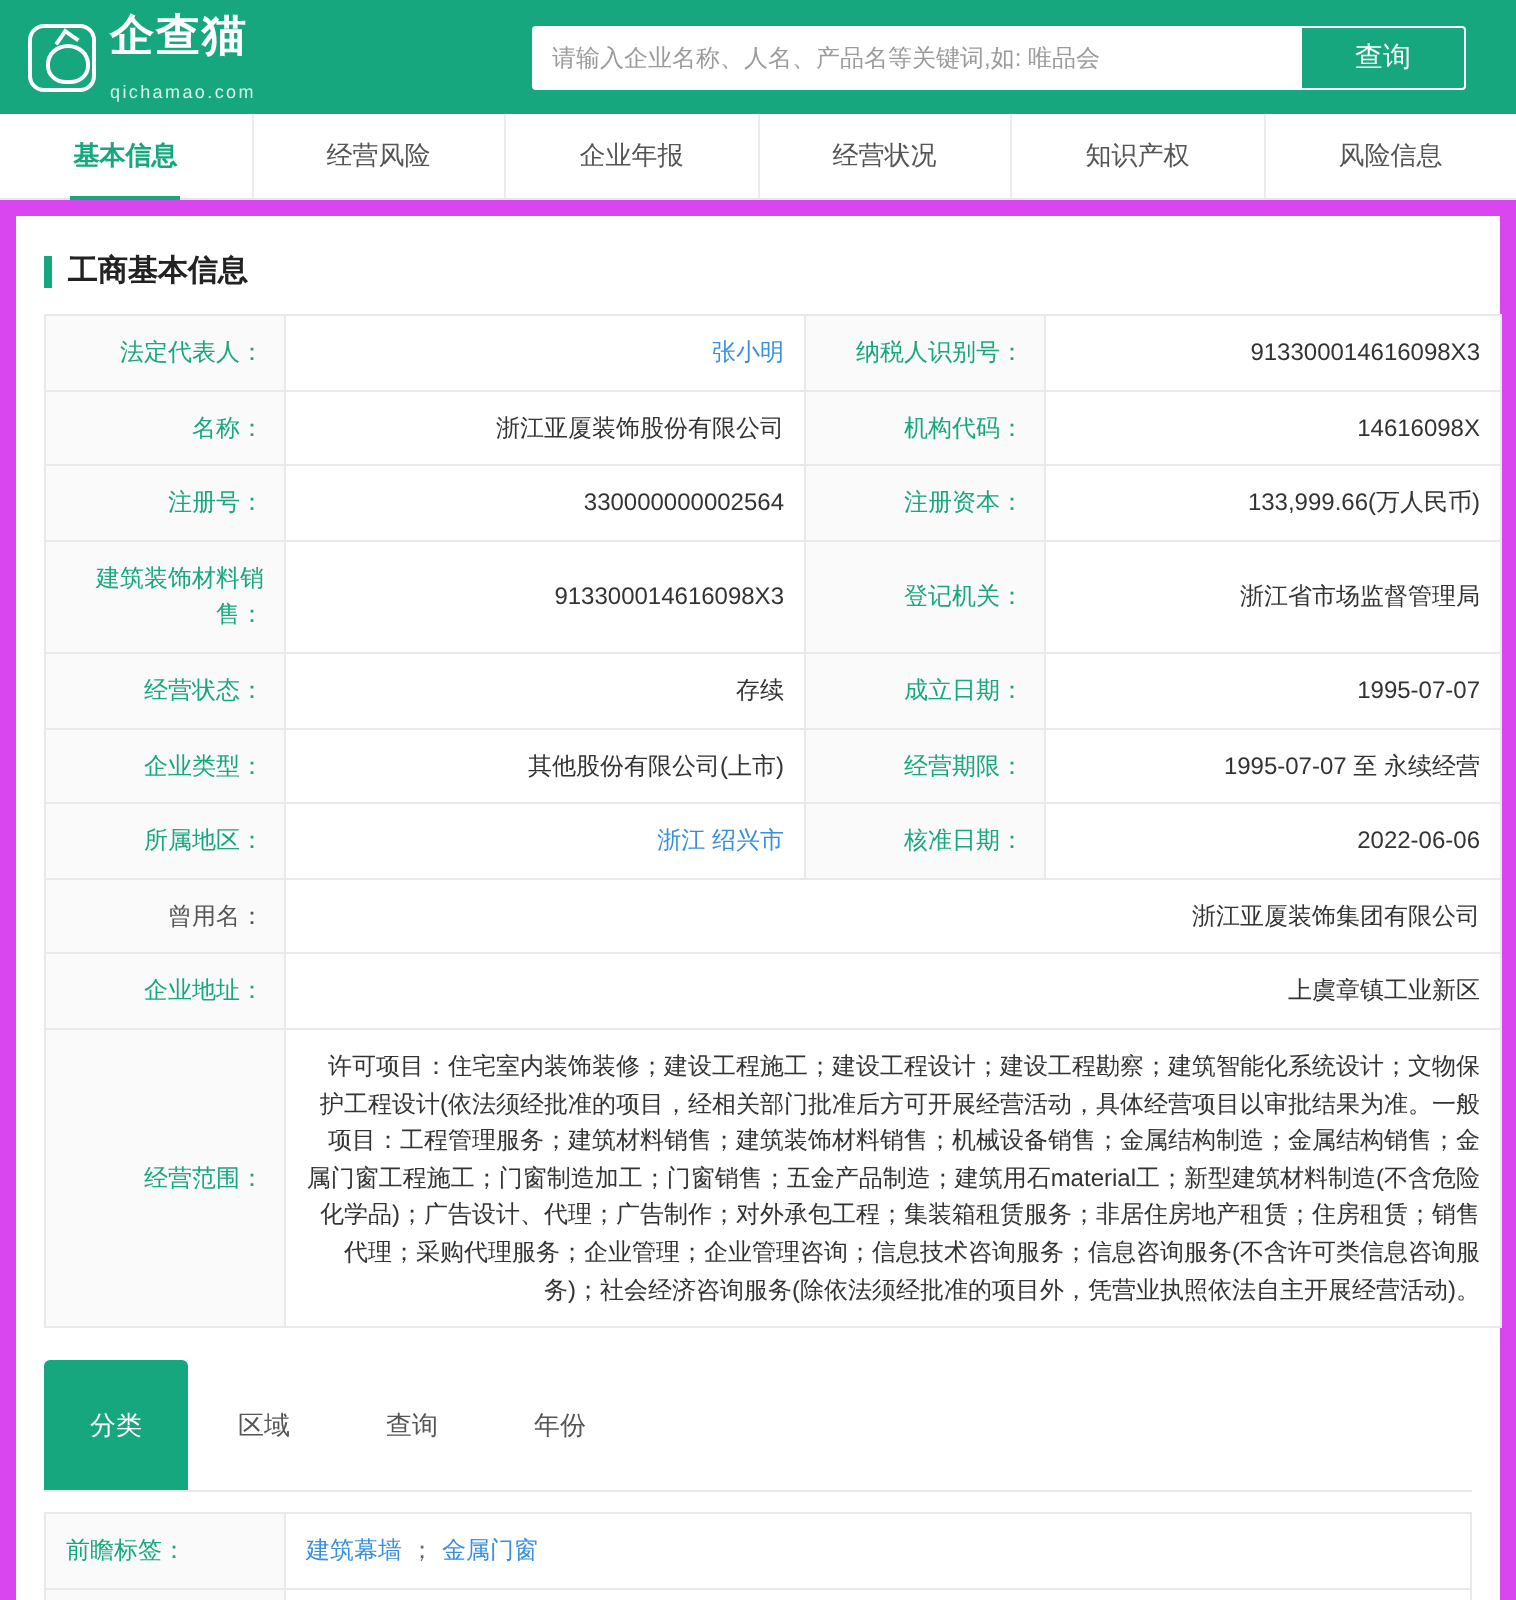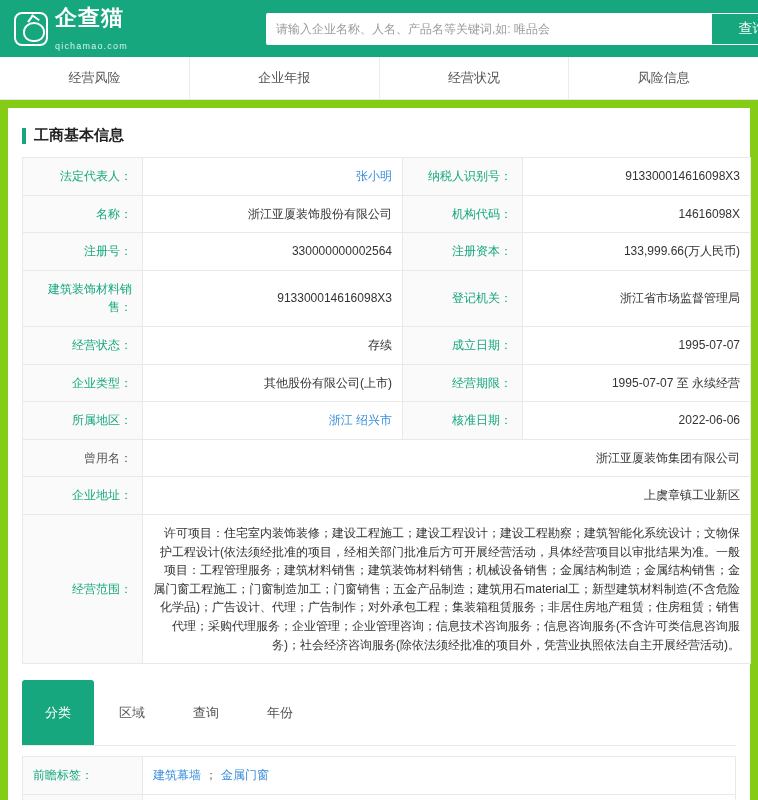--- a/index.html
+++ b/index.html
@@ -5,21 +5,21 @@
   * { box-sizing: border-box; }
   html, body {
     margin: 0; padding: 0;
     width: 758px; height: 800px;
     background: #ffffff;
     font-family: "Liberation Sans", sans-serif;
     font-size: 12px;
     color: #333;
     overflow: hidden;
   }
-  .page { width: 758px; height: 800px; position: relative; background: #84cc16; }
+  .page { width: 758px; height: 800px; position: relative; background: #d946ef; }
 
   
   .header {
     height: 57px;
     background: #17a77e;
     display: flex;
     align-items: center;
     padding: 0 14px;
   }
   .logo {
@@ -56,21 +56,21 @@
     letter-spacing: 1px;
   }
   .logo-sub {
     font-size: 9px; color: #d9f2ea; letter-spacing: 1.2px; margin-top: 13px;
   }
   .search-wrap {
     display: flex; align-items: stretch;
     margin-left: 42px;
   }
   .search-input {
-    width: 446px; height: 32px;
+    width: 385px; height: 32px;
     border: none; outline: none;
     padding: 0 10px;
     font-size: 12px;
     color: #333;
     background: #fff;
     border-radius: 2px 0 0 2px;
     font-family: "Liberation Sans", sans-serif;
   }
   .search-input::placeholder { color: #9b9b9b; }
   .search-btn {
@@ -200,23 +200,25 @@
         <div class="logo-sub">qichamao.com</div>
       </div>
     </div>
     <div class="search-wrap">
       <input class="search-input" type="text" placeholder="请输入企业名称、人名、产品名等关键词,如: 唯品会" style="">
       <button class="search-btn">查询</button>
     </div>
   </div>
 
   <div class="tabs" id="tabs">
+      <div class="tab active">基本信息</div>
       <div class="tab">经营风险</div>
       <div class="tab">企业年报</div>
       <div class="tab">经营状况</div>
+      <div class="tab">知识产权</div>
       <div class="tab">风险信息</div>
     </div>
 
   <div class="card">
     <div class="section-title">
       <span class="bar"></span>
       <span>工商基本信息</span>
     </div>
 
     <table class="info">

